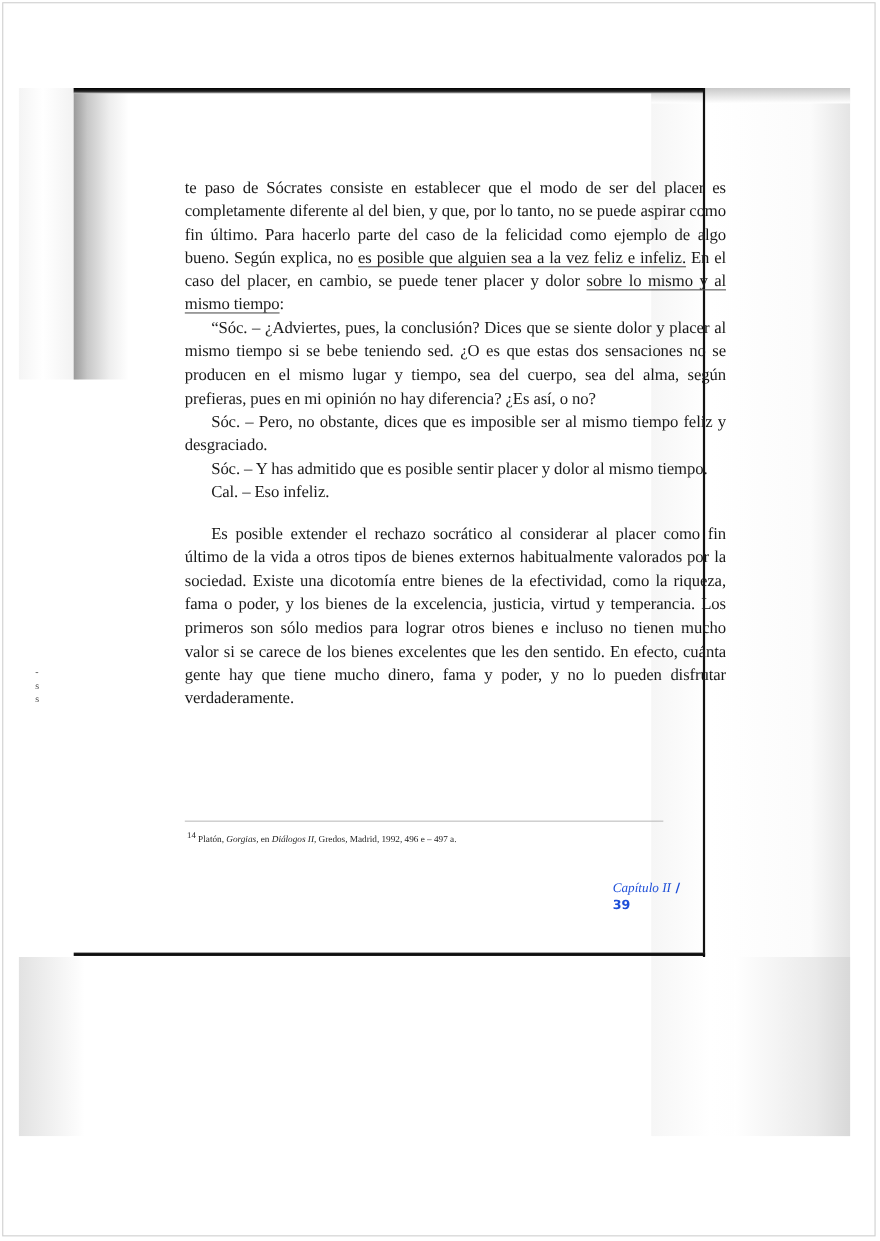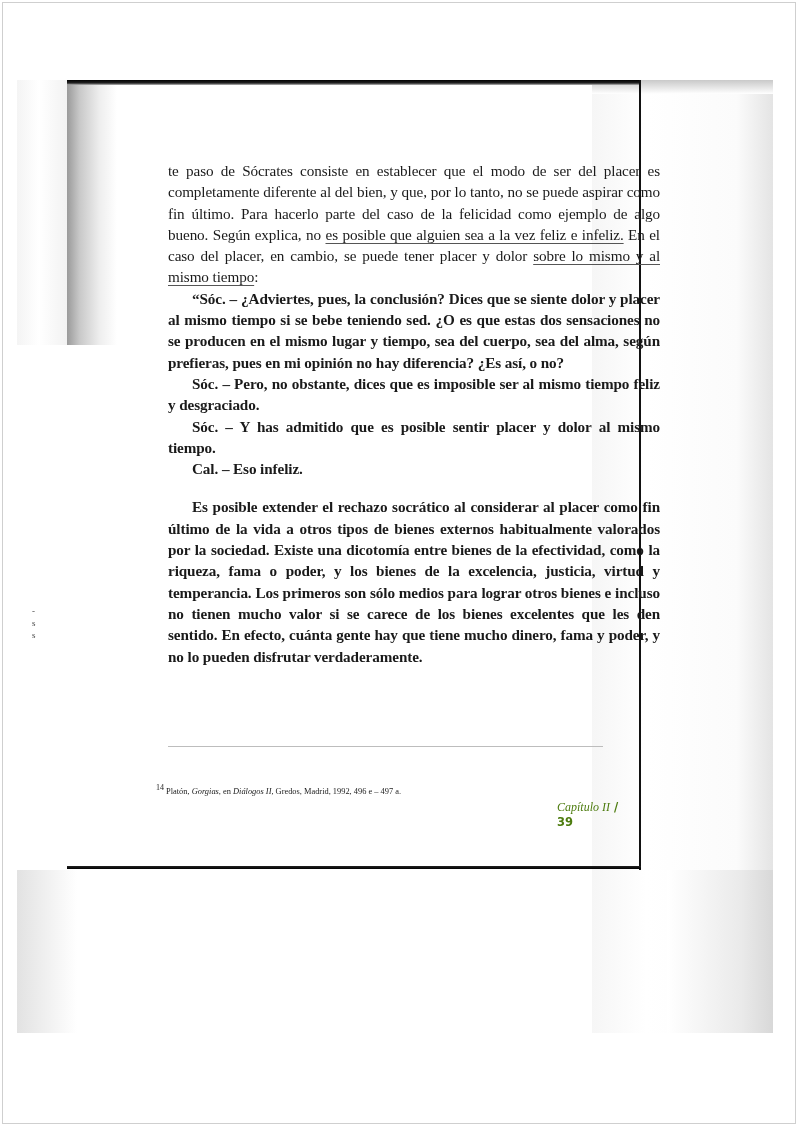--- a/index.html
+++ b/index.html
@@ -11,29 +11,29 @@
   .page { position:absolute; left:50px; top:0; width:570px; height:788px; }
   .page-top-edge { position:absolute; left:0; top:0; width:573px; height:5px; background:linear-gradient(180deg,#000 0%,#222 60%,#bbb 100%); }
   .page-right-edge { position:absolute; left:572px; top:0; width:2px; height:790px; background:#111; }
   .page-bottom-edge { position:absolute; left:0; top:786px; width:574px; height:3px; background:linear-gradient(180deg,#222 0%,#000 100%); }
   .right-margin { position:absolute; left:575px; top:0; width:181px; height:953px; background:linear-gradient(90deg,#f6f6f6 0%,#ffffff 30%,#fbfbfb 80%,#e4e4e4 100%); }
   .right-top-shadow { position:absolute; left:575px; top:0; width:181px; height:14px; background:linear-gradient(180deg,#c9c9c9 0%,#ffffff 100%); }
   .below-left { position:absolute; left:0; top:790px; width:60px; height:163px; background:linear-gradient(90deg,#e2e2e2 0%,#ffffff 100%); }
   .below-right { position:absolute; left:650px; top:790px; width:106px; height:163px; background:linear-gradient(90deg,#ffffff 0%,#eaeaea 70%,#d8d8d8 100%); }
   .text { position:absolute; left:101px; top:80px; width:492px; font-size:15.2px; line-height:21.3px; text-align:justify; letter-spacing:-0.1px; }
   .text p { margin:0; }
-  .indent { text-indent:24px;font-weight:bold; }
+  .indent { text-indent:24px; }
   .quote p { padding-left:0; }
   .u { text-decoration:underline; text-decoration-color:#555; text-decoration-thickness:1px; text-underline-offset:3px; }
   .gap { height:17px; }
   .sup { font-size:8px; vertical-align:super; }
   .fn-rule { position:absolute; left:101px; top:666px; width:435px; height:1px; background:#bdbdbd; }
-  .footnote { position:absolute; left:89px; top:675px; font-size:8.4px; color:#222;margin-top:28px; }
+  .footnote { position:absolute; left:103px; top:675px; font-size:8.4px; color:#222; }
   .footnote i { font-style:italic; }
-  .running { position:absolute; left:490px; top:720px; font-size:12px; color:#4d7c0f; }
+  .running { position:absolute; left:490px; top:720px; font-size:12px; color:#1d4ed8; }
   .running i { font-style:italic; }
   .running b { font-family:"DejaVu Sans", sans-serif; font-weight:bold; font-size:11.5px; }
   .margin-marks { position:absolute; left:15px; top:525px; font-size:9px; color:#444; line-height:12px; }
 </style>
 </head>
 <body>
 
 <div class="frame"></div>
 
 <div class="scan">

